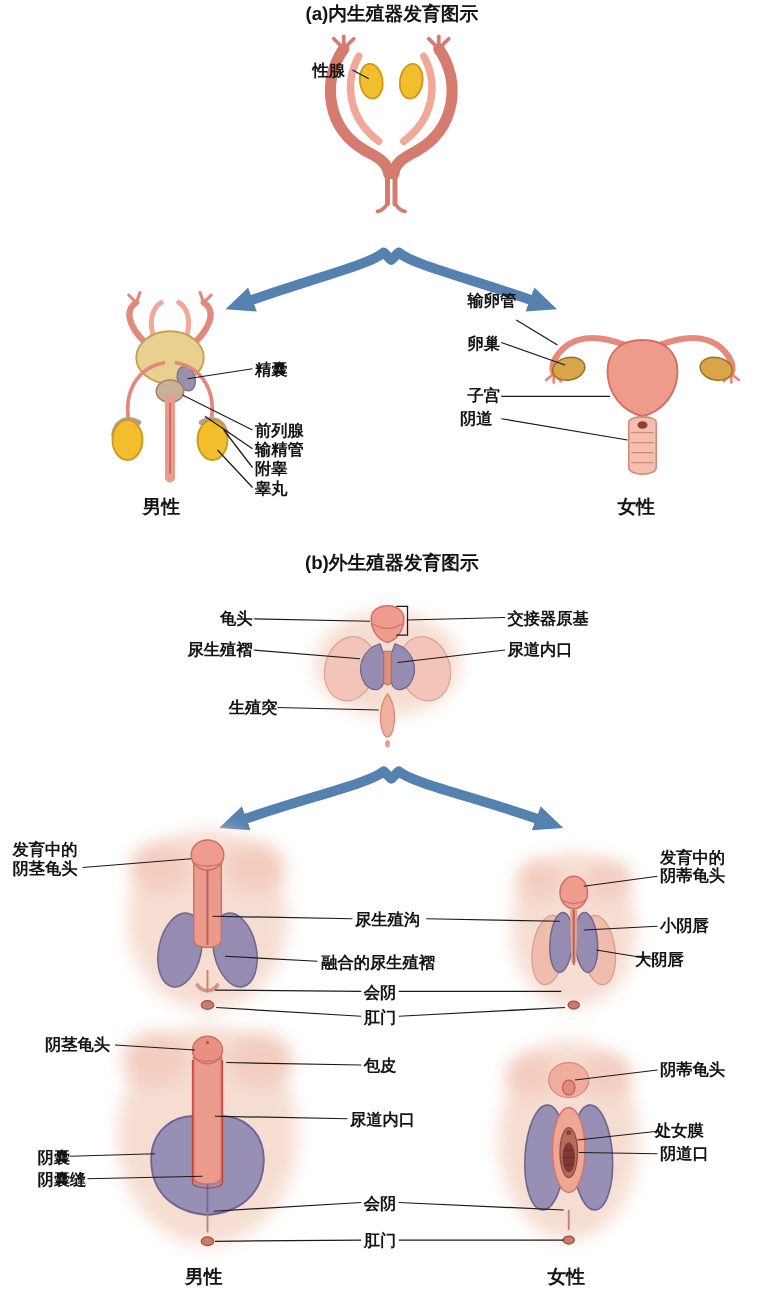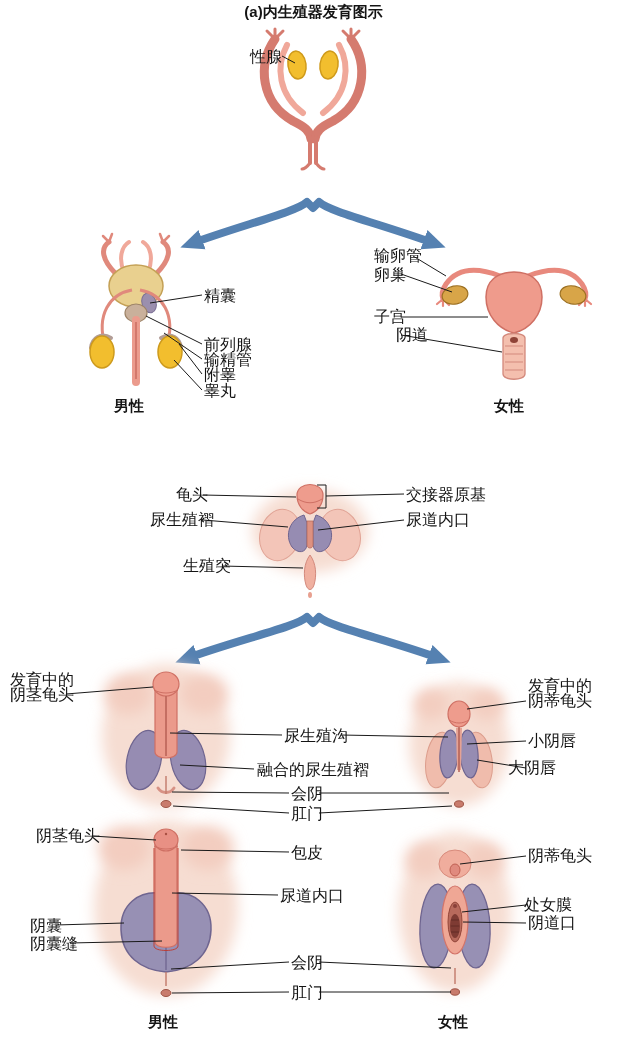--- a/index.html
+++ b/index.html
@@ -1,19 +1,19 @@
 <!DOCTYPE html>
 <html><head>
 <meta charset="utf-8">
 <style>
   * { margin:0; padding:0; box-sizing:border-box; }
   body { background:#ffffff; font-family:"Liberation Sans","DejaVu Sans",sans-serif; }
   .figure { position:relative; width:627px; height:1039px; background:#ffffff; overflow:hidden; }
   .art { position:absolute; left:0; top:0; }
-  .lbl { position:absolute; font-size:16px; line-height:15px; color:#141414; white-space:pre-line; }
+  .lbl { position:absolute; font-size:13px; line-height:15px; color:#141414; white-space:pre-line;font-weight:bold; }
   .bold { font-weight:bold; font-size:15px; line-height:17px; }
   .center { left:0; right:0; text-align:center; }
 </style>
 </head>
 <body>
 
 <div class="figure">
 
   <svg class="art" width="627" height="1039" viewBox="0 0 627 1039">
     <defs>
@@ -196,26 +196,27 @@
   <div class="lbl bold center" style="top:3px">(a)内生殖器发育图示</div>
   <div class="lbl" style="left:250px;top:49px">性腺</div>
 
   <div class="lbl" style="left:204px;top:288px">精囊</div>
   <div class="lbl" style="left:204px;top:337px">前列腺</div>
   <div class="lbl" style="left:204px;top:352px">输精管</div>
   <div class="lbl" style="left:204px;top:367px">附睾</div>
   <div class="lbl" style="left:204px;top:383px">睾丸</div>
   <div class="lbl bold" style="left:114px;top:397px">男性</div>
 
-  <div class="lbl" style="left:374px;top:248px">输卵管</div>
+  <div class="lbl" style="left:374px;top:233px">输卵管</div>
   <div class="lbl" style="left:374px;top:267px">卵巢</div>
   <div class="lbl" style="left:374px;top:309px">子宫</div>
-  <div class="lbl" style="left:396px;top:327px">阴道</div>
+  <div class="lbl" style="left:368px;top:327px">阴道</div>
   <div class="lbl bold" style="left:494px;top:397px">女性</div>
 
+  <div class="lbl bold center" style="top:442px">(b)外生殖器发育图示</div>
   <div class="lbl" style="left:176px;top:487px">龟头</div>
   <div class="lbl" style="left:150px;top:512px">尿生殖褶</div>
   <div class="lbl" style="left:183px;top:558px">生殖突</div>
   <div class="lbl" style="left:406px;top:487px">交接器原基</div>
   <div class="lbl" style="left:406px;top:512px">尿道内口</div>
 
   <div class="lbl" style="left:10px;top:672px">发育中的
 阴茎龟头</div>
   <div class="lbl" style="left:284px;top:728px">尿生殖沟</div>
   <div class="lbl" style="left:257px;top:762px">融合的尿生殖褶</div>

